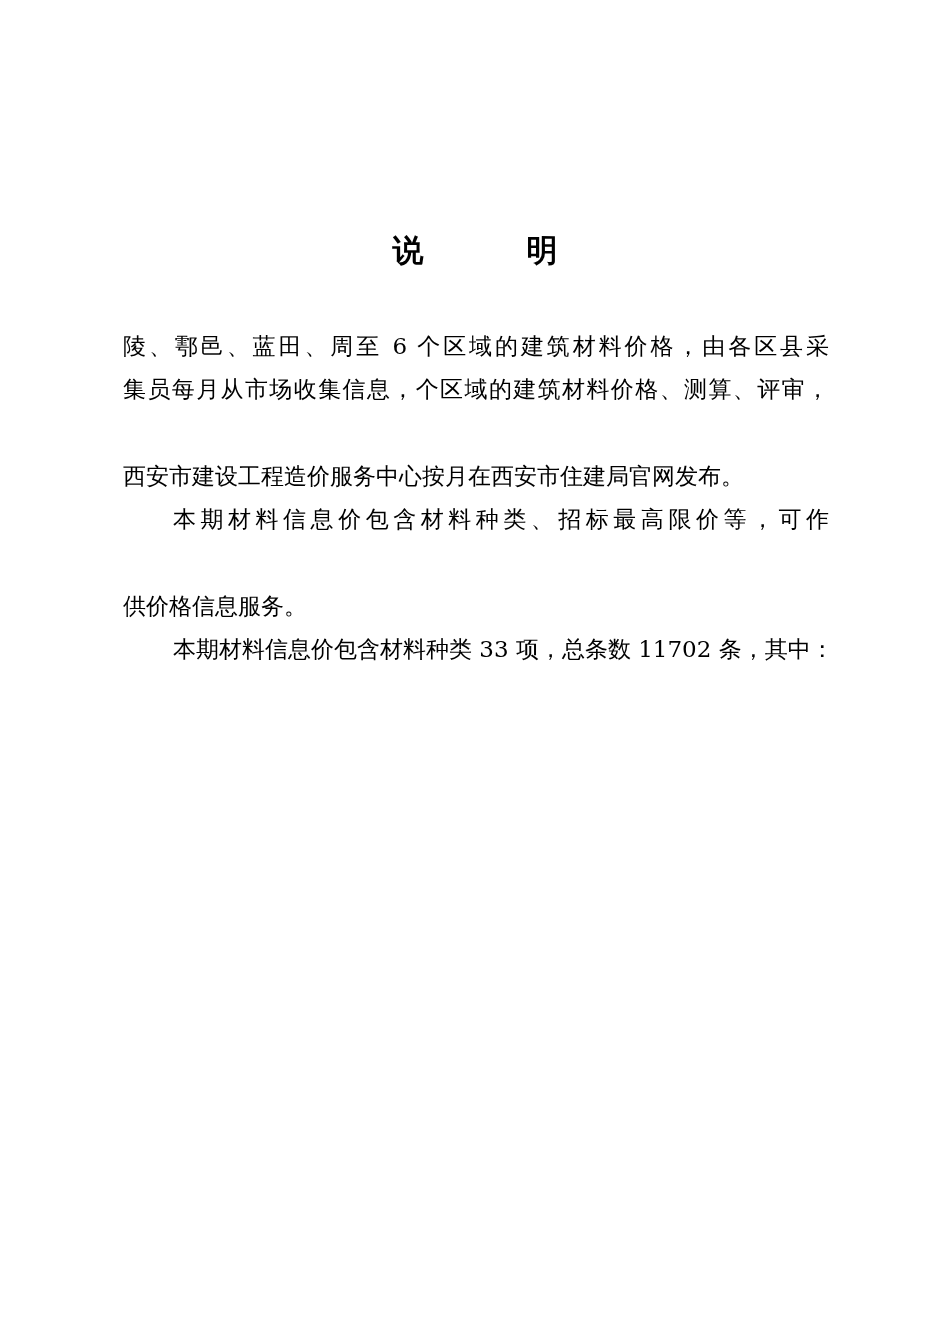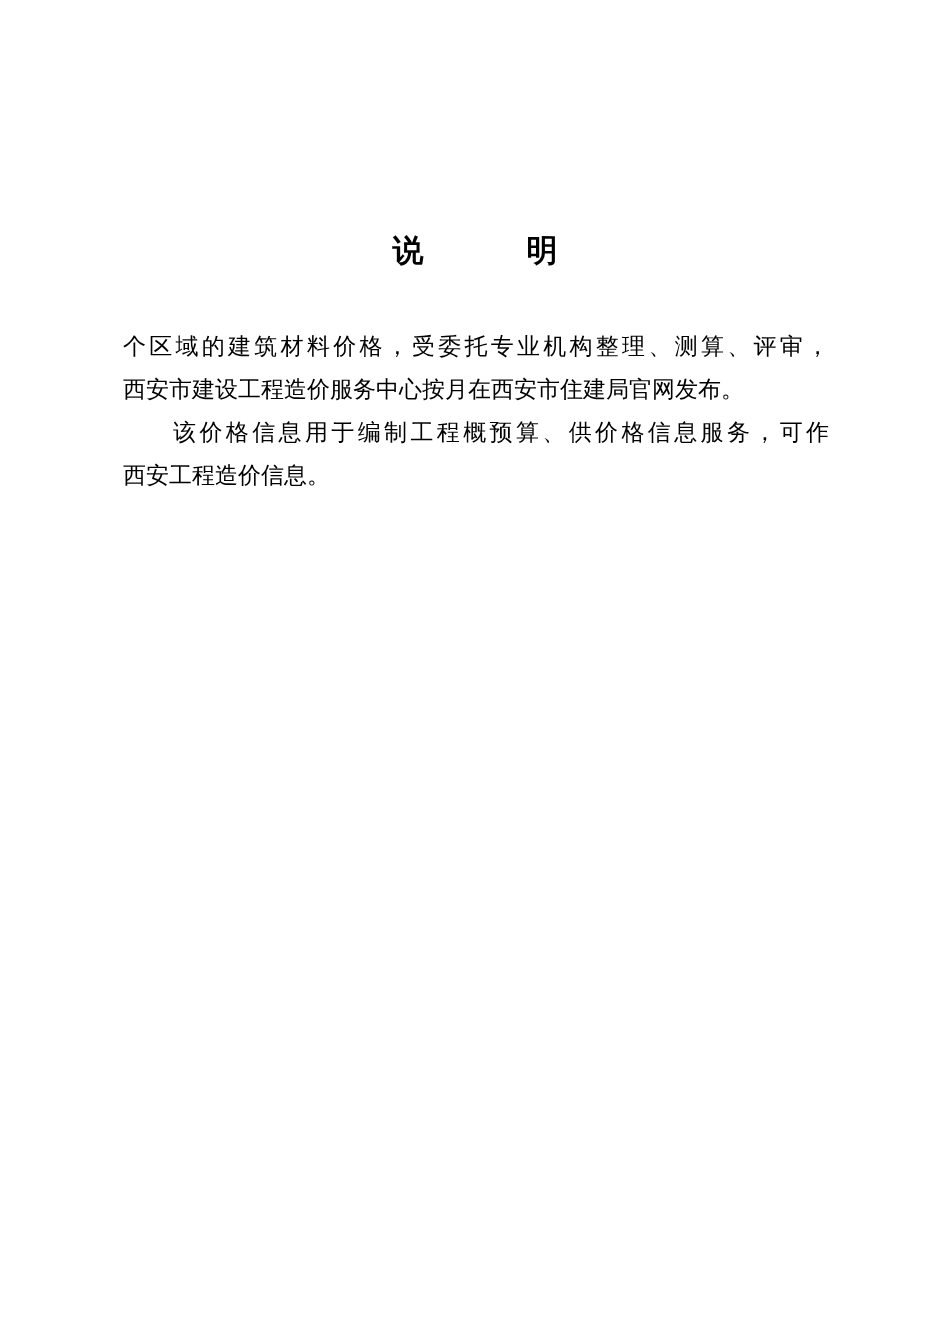--- a/index.html
+++ b/index.html
@@ -42,39 +42,42 @@
     .line {
       height: 43px;
       line-height: 43px;
       font-size: 23px;
       white-space: nowrap;
       text-align: justify;
       text-align-last: justify;
     }
     .line.last {
       text-align-last: left;
+      margin-top: 44px;
     }
     .line.indent {
       padding-left: 50px;
     }
   </style>
 </head>
 <body>
 
 <div class="page">
   <div class="title">说　明</div>
 
   <div class="body-text">
 
     <div>
-      <div class="line">个区域的建筑材料价格，受委托专业机构整理、测算、评审，</div>
+      <div class="line">陵、鄠邑、蓝田、周至 6 个区域的建筑材料价格，由各区县采</div>
+      <div class="line">集员每月从市场收集信息，个区域的建筑材料价格、测算、评审，</div>
       <div class="line last">西安市建设工程造价服务中心按月在西安市住建局官网发布。</div>
     </div>
 
     <div>
-      <div class="line indent">该价格信息用于编制工程概预算、供价格信息服务，可作</div>
-      <div class="line last">西安工程造价信息。</div>
+      <div class="line indent">本期材料信息价包含材料种类、招标最高限价等，可作</div>
+      <div class="line last">供价格信息服务。</div>
     </div>
 
     <div>
+      <div class="line indent">本期材料信息价包含材料种类 33 项，总条数 11702 条，其中：</div>
     </div>
   </div>
 </div>
 
 </body></html>

